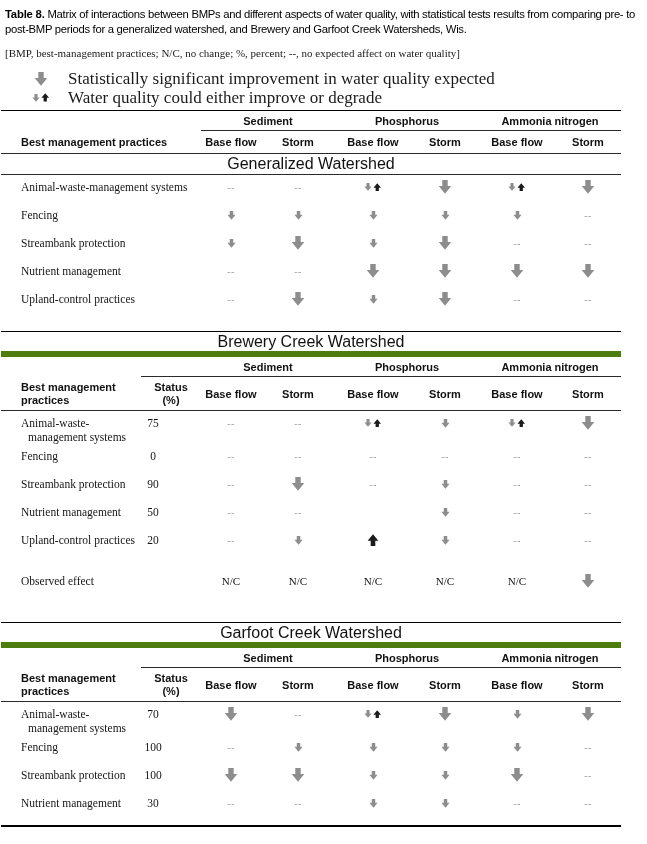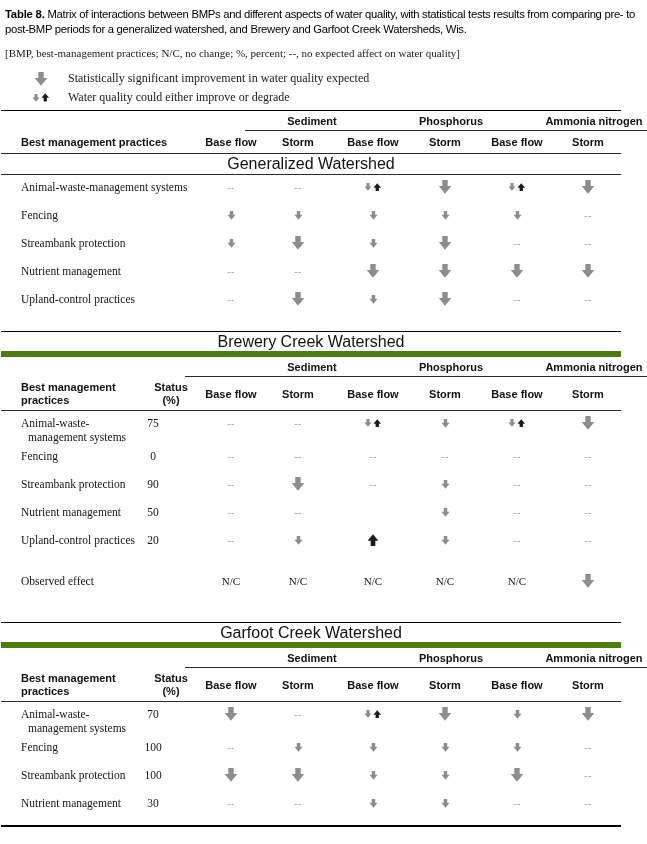--- a/index.html
+++ b/index.html
@@ -9,32 +9,32 @@
   .caption{margin:0;padding:7px 4px 0 5px;font-size:11.3px;line-height:15px;
            letter-spacing:-0.3px;color:#000;}
   .caption b{letter-spacing:-0.2px;}
   
   .note{margin:0;padding:10px 4px 0 5px;font-family:"Liberation Serif",serif;
         font-size:11px;line-height:13px;color:#1a1a1a;}
   
   .legend{margin-top:9px;padding-left:28px;}
   .lrow{display:flex;align-items:center;height:19px;}
   .licon{width:26px;display:flex;align-items:center;justify-content:center;}
-  .ltext{margin-left:14px;font-family:"Liberation Serif",serif;font-size:12px;color:#1a1a1a;}
+  .ltext{margin-left:14px;font-family:"Liberation Serif",serif;font-size:17px;color:#1a1a1a;}
   
   #tables{margin-top:3px;}
   .tbl{width:620px;margin-left:1px;border-top:1.5px solid #000;}
   .tbl-a{margin-top:3px;padding-bottom:10px;}
   .tbl-b{margin-top:6px;padding-bottom:8px;}
   .tbl-c{margin-top:17px;padding-bottom:6px;border-bottom:2px solid #000;}
   .band{height:19px;display:flex;align-items:center;justify-content:center;
         font-size:16px;color:#111;}
   .band-title{border-bottom:6px solid #4d7c0f;}
   .band-mid{border-top:1px solid #2a2a2a;border-bottom:1px solid #2a2a2a;height:20px;}
-  .hrow1{display:grid;gap:44px;}
+  .hrow1{display:grid;}
   .h1a{grid-template-columns:200px 1fr;}
   .h1b{grid-template-columns:140px 1fr;}
   .gw{display:grid;border-bottom:1px solid #2a2a2a;align-items:end;padding:4px 0 3px 0;}
   .gw-a{grid-template-columns:60px 74px 76px 68px 76px 66px;}
   .gw-b{grid-template-columns:60px 60px 74px 76px 68px 76px 66px;}
   .grp{grid-column:span 2;text-align:center;font-weight:bold;font-size:11px;}
   .hrow2{display:grid;align-items:center;}
   .hr2a{height:22px;}
   .hr2b{min-height:33px;border-bottom:1px solid #2a2a2a;}
   .cols-a{grid-template-columns:200px 60px 74px 76px 68px 76px 66px;}

